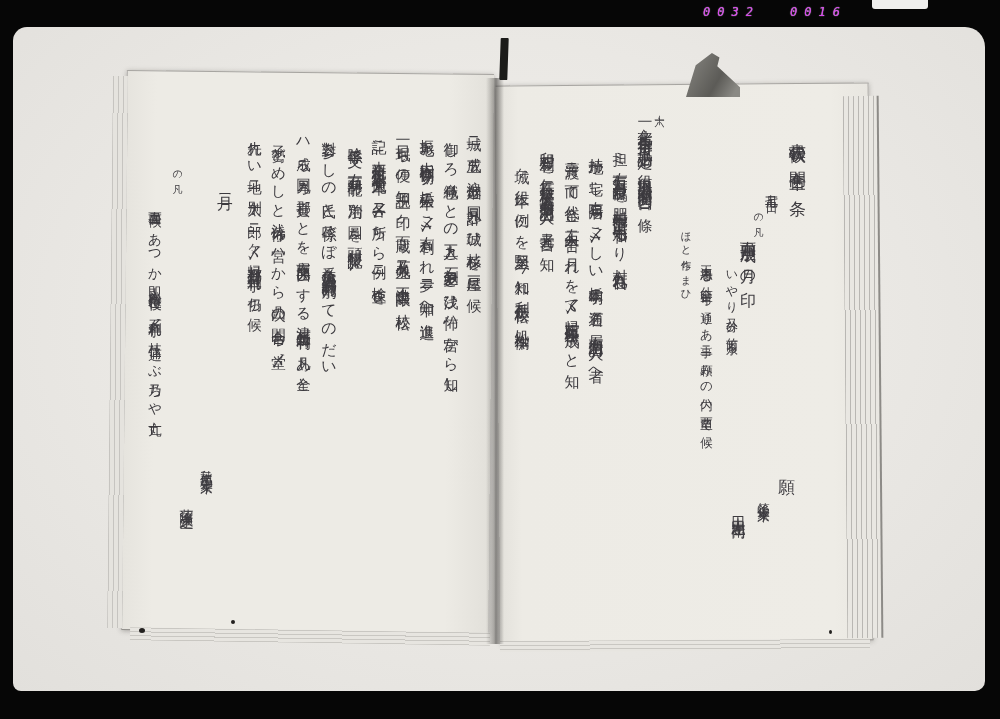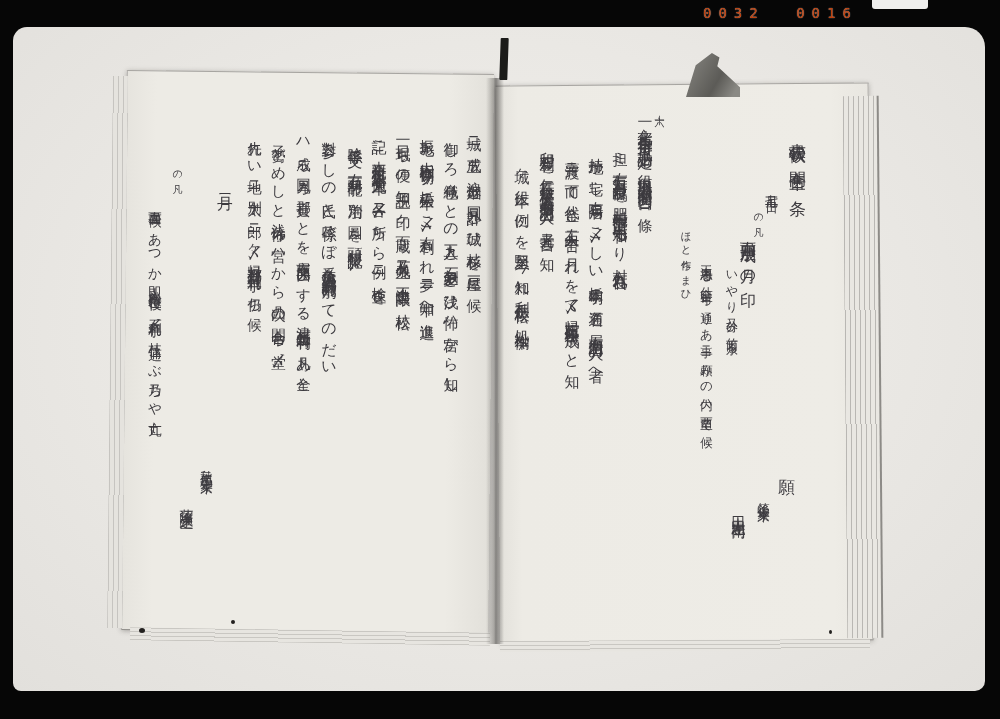--- a/index.html
+++ b/index.html
@@ -4,23 +4,23 @@
 <style>
   html,body{margin:0;padding:0;}
   body{
     width:1000px;height:719px;position:relative;overflow:hidden;
     background:#060606;
     font-family:"DejaVu Sans",sans-serif;
   }
   
   .counter{
     position:absolute;left:703px;top:5px;width:220px;height:24px;
-    color:#c2410c;font-family:"DejaVu Sans Mono","Liberation Mono",monospace;
-    font-size:14px;letter-spacing:7px;word-spacing:16px;
-    filter:blur(.4px);text-shadow:0 0 1px #cfcfcf;
+    color:#d946ef;font-family:"DejaVu Sans Mono","Liberation Mono",monospace;
+    font-size:12px;letter-spacing:7px;word-spacing:16px;
+    filter:blur(.4px);text-shadow:0 0 1px #cfcfcf;font-style:italic;
   }
   .notch{
     position:absolute;left:872px;top:0;width:56px;height:9px;
     background:#efefed;border-radius:0 0 3px 3px;
   }
   
   .photo{
     position:absolute;left:13px;top:27px;width:972px;height:664px;
     background:radial-gradient(ellipse at 50% 45%, #f1efec 0%, #eae8e4 55%, #e2e0dc 100%);
     border-radius:14px 20px 10px 8px;

